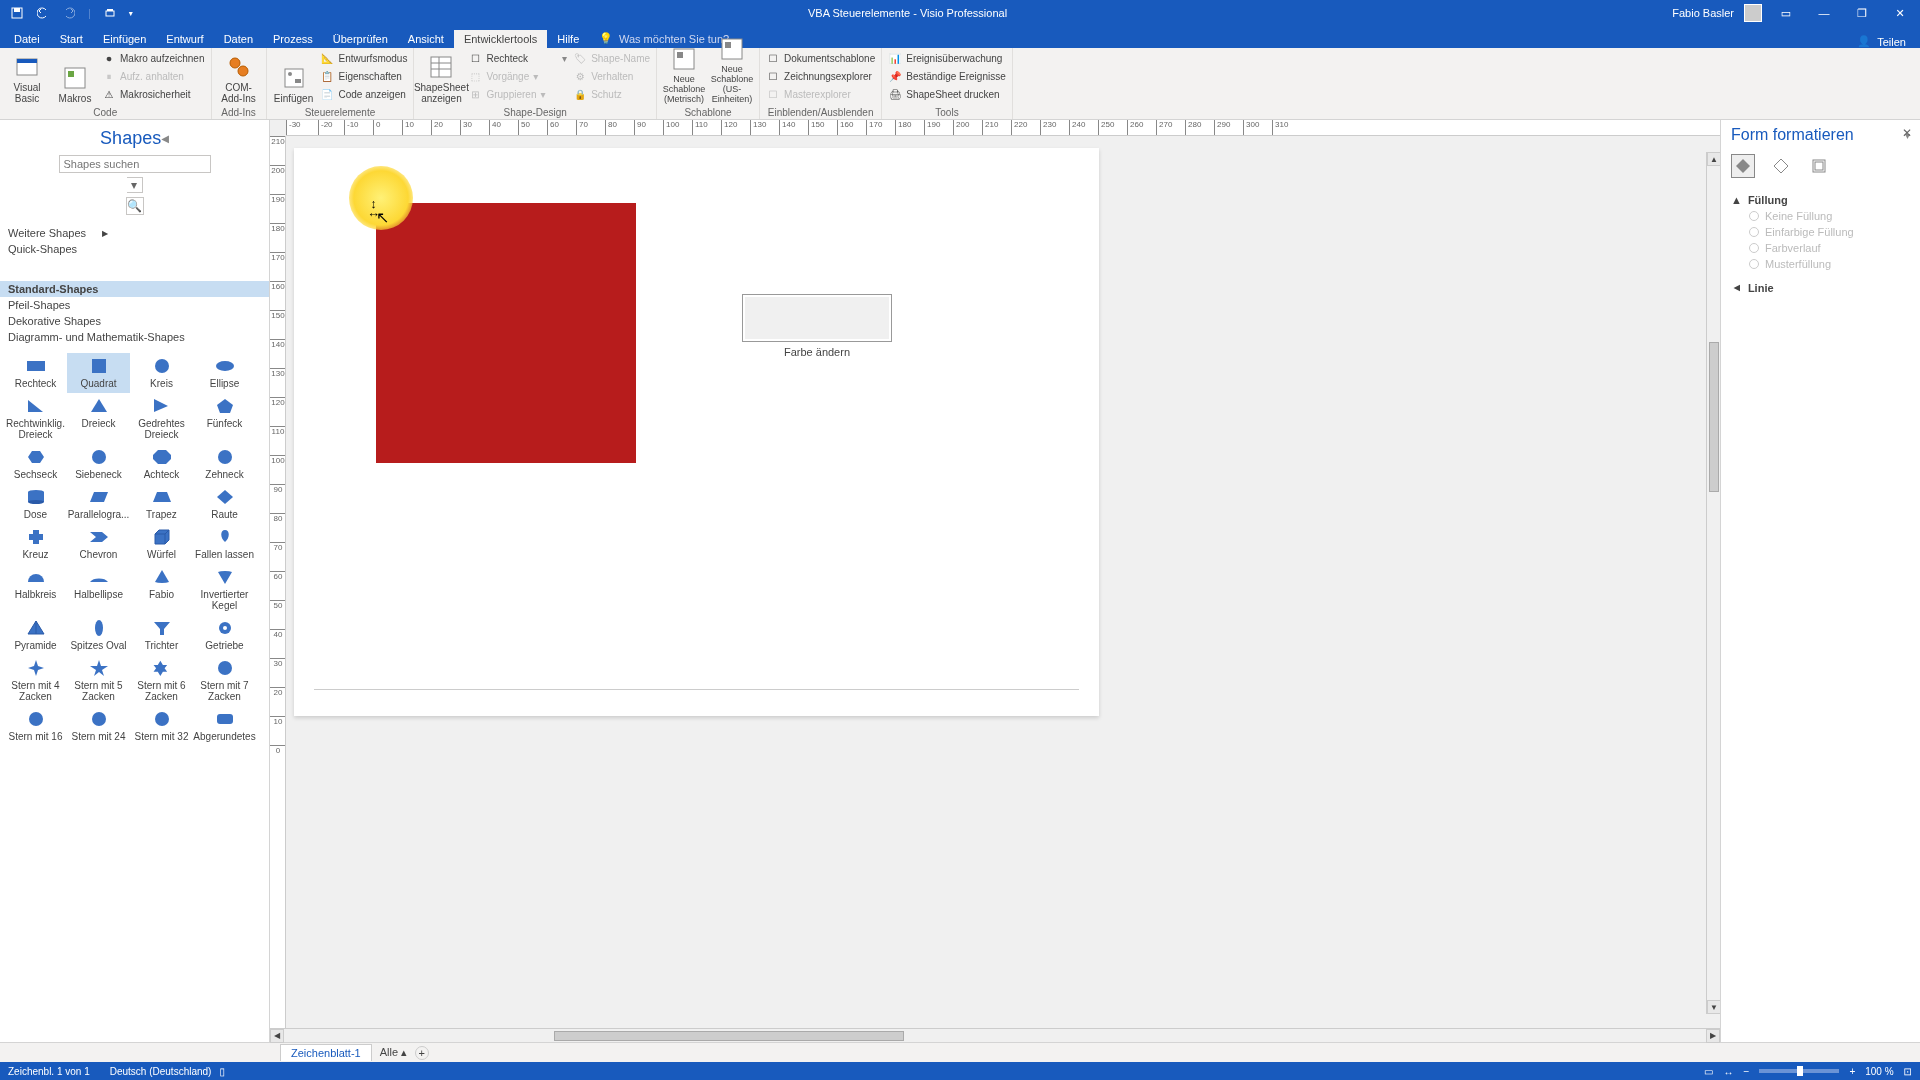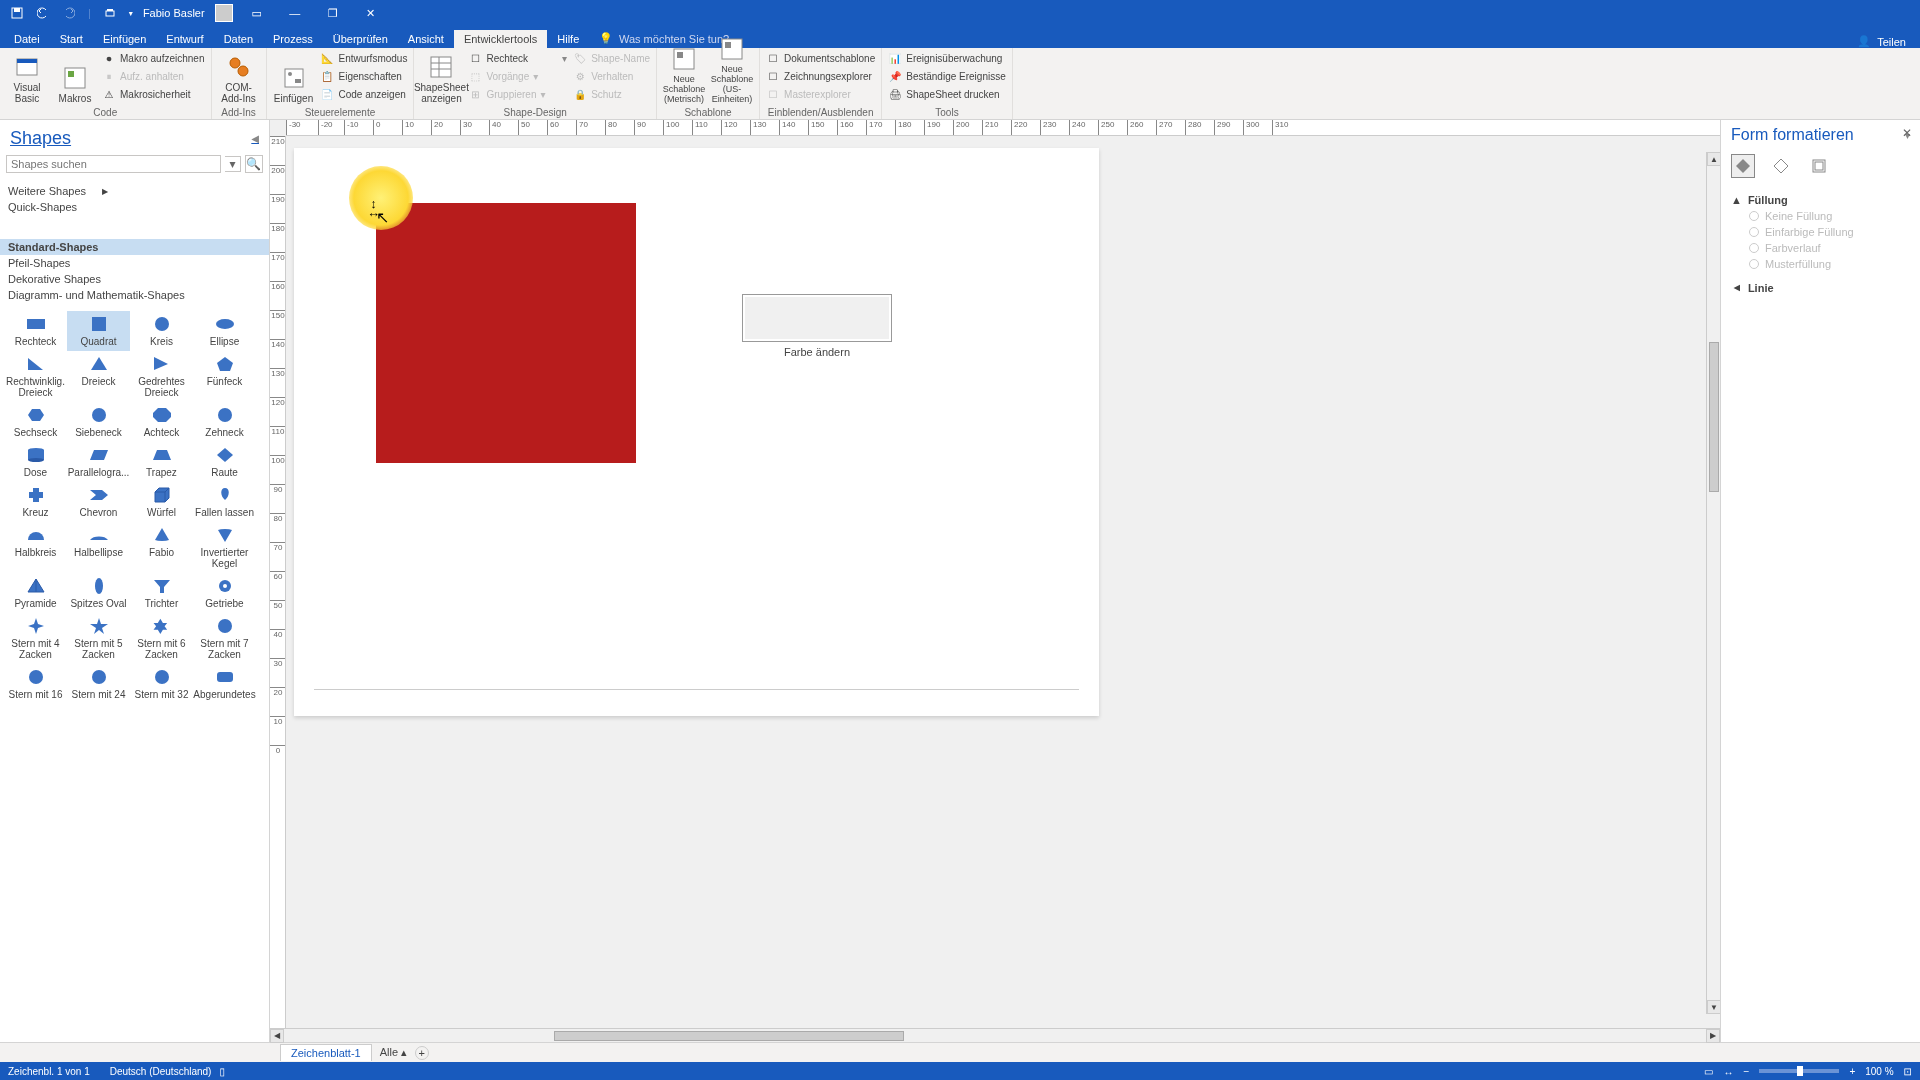--- a/index.html
+++ b/index.html
@@ -31,22 +31,22 @@
 .small-stack { display: flex; flex-direction: column; gap: 1px; }
 .small-row { display: flex; align-items: center; gap: 4px; font-size: 10px; height: 17px; white-space: nowrap; }
 .small-row .mini-icon { width: 14px; height: 14px; display: flex; align-items: center; justify-content: center; }
 .small-row.disabled { color: #bbb; }
 
 
 .workspace { display: flex; height: calc(100vh - 26px - 22px - 72px - 20px - 18px); }
 
 
 .shapes-panel { width: 270px; border-right: 1px solid #d4d4d4; display: flex; flex-direction: column; background: #fff; }
-.shapes-header { padding: 8px 10px 4px 10px; font-size: 18px; color: #185abd; display: flex; align-items: center; justify-content: space-between; text-decoration: underline; }
-.shapes-search-row { display: flex; align-items: center; padding: 2px 6px; gap: 4px; }
+.shapes-header { padding: 8px 10px 4px 10px; font-size: 18px; color: #185abd; display: flex; align-items: center; justify-content: center; }
+.shapes-search-row { display: flex; align-items: center; padding: 2px 6px; gap: 4px; flex-direction: column; }
 .shapes-search { flex: 1; border: 1px solid #c8c6c4; font-size: 11px; padding: 2px 4px; color: #888; }
 .shapes-dropdown { width: 16px; text-align: center; color: #666; border: 1px solid #c8c6c4; border-left: none; }
 .shapes-go-btn { width: 18px; height: 18px; border: 1px solid #c8c6c4; display: flex; align-items: center; justify-content: center; }
 .shape-cat-list { padding-top: 8px; }
 .shape-cat { padding: 2px 8px; font-size: 11px; color: #444; display: flex; align-items: center; gap: 16px; }
 .shape-cat.selected { background: #c7ddf2; margin-top: 24px; }
 .shapes-grid { flex: 1; overflow: auto; padding: 8px 4px; }
 .shapes-row { display: flex; }
 .shape-cell { width: 63px; display: flex; flex-direction: column; align-items: center; padding: 4px 2px; font-size: 10px; text-align: center; line-height: 11px; gap: 3px; }
 .shape-cell.selected { background: #c7ddf2; }
@@ -124,20 +124,21 @@
       </span>
     <span class="sep" style="color:#5a89d0">|</span>
     <span class="qat-icon">
         <svg width="12" height="12">
           <rect x="2" y="4" width="8" height="5" fill="none" stroke="#fff"></rect>
           <rect x="3" y="2" width="6" height="2" fill="#fff"></rect>
         </svg>
       </span>
     <span style="color:#fff;font-size:8px">▾</span>
   </div>
+  <div class="title-center">VBA Steuerelemente - Visio Professional</div>
   <div class="right-side">
     <span>Fabio Basler</span>
     <span class="avatar"></span>
     <span class="win-btn">▭</span>
     <span class="win-btn">—</span>
     <span class="win-btn">❐</span>
     <span class="win-btn">✕</span>
   </div>
 </div>
 

